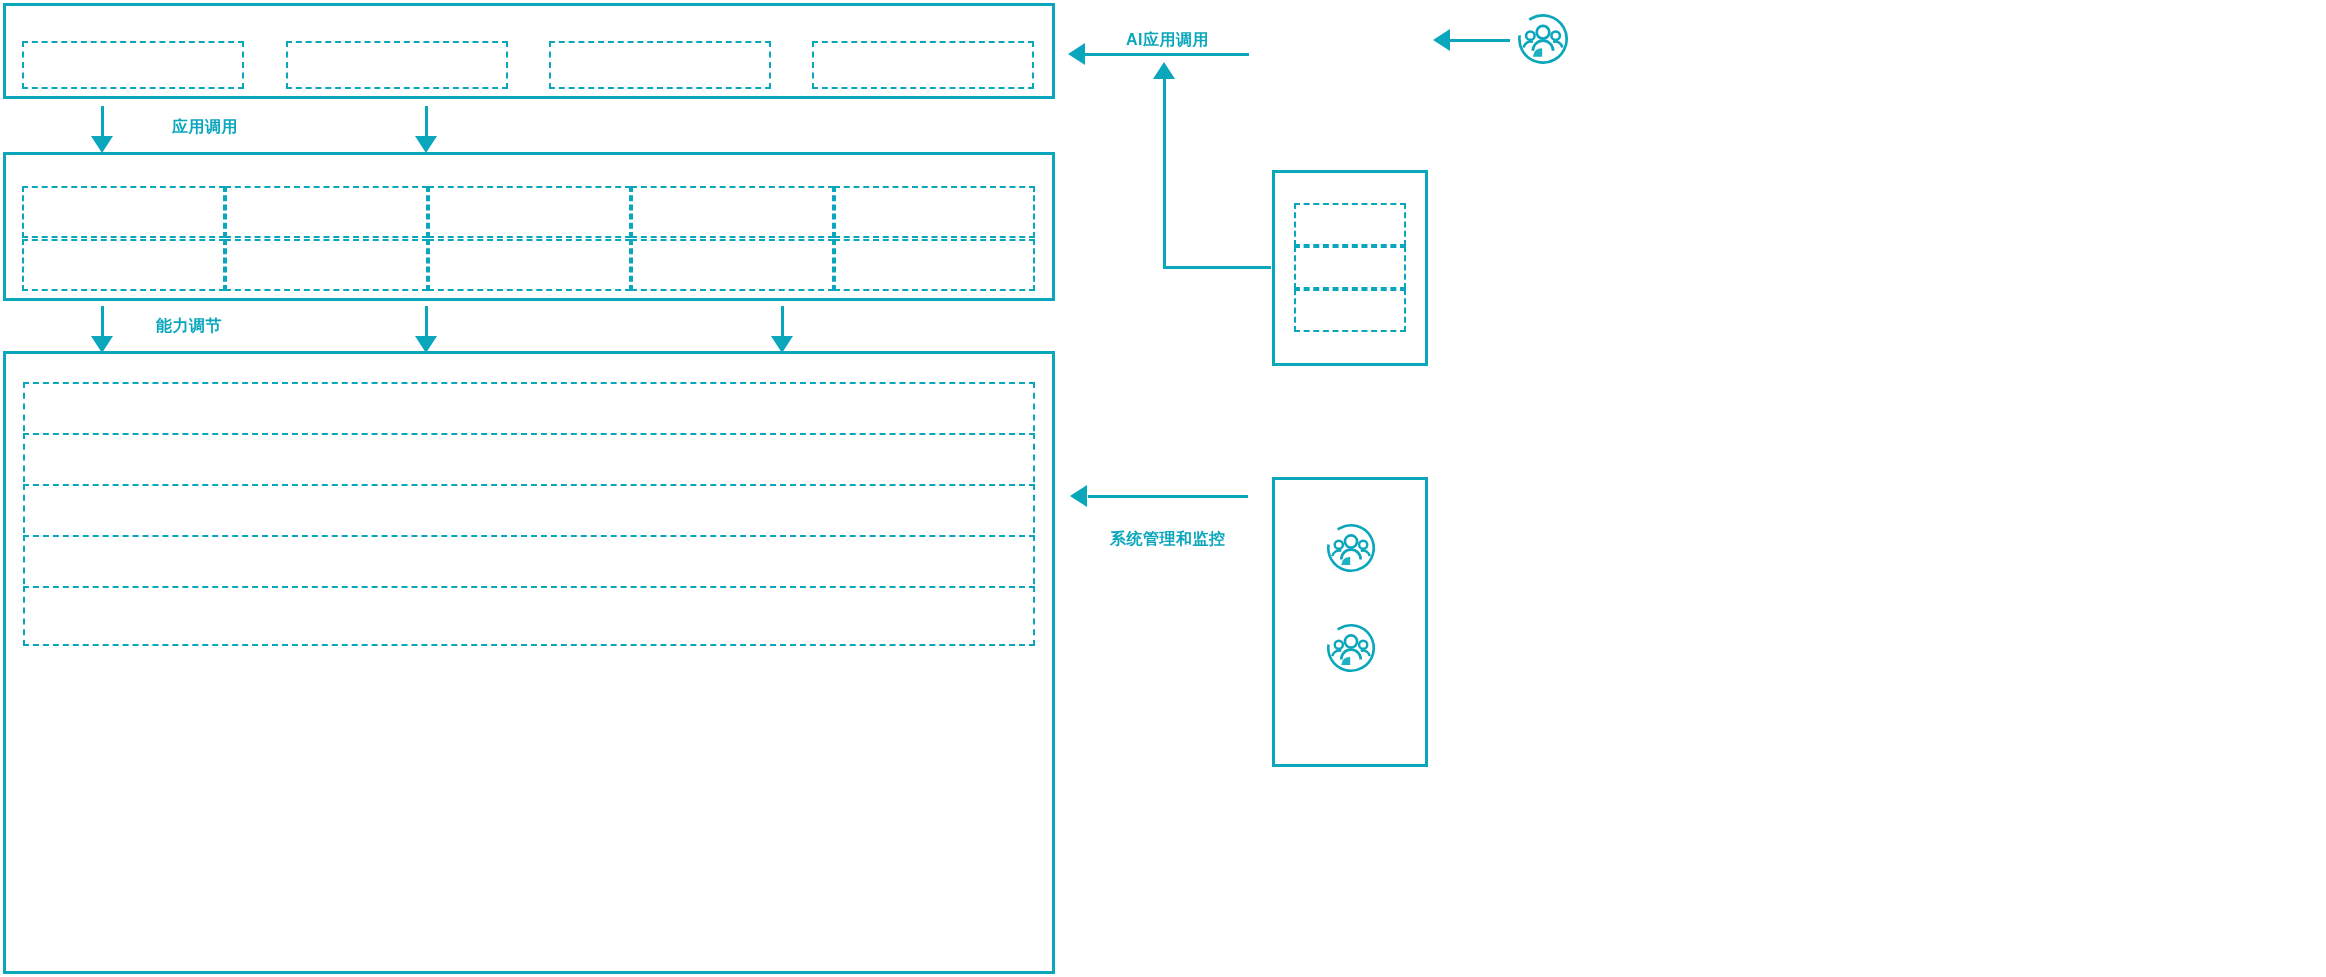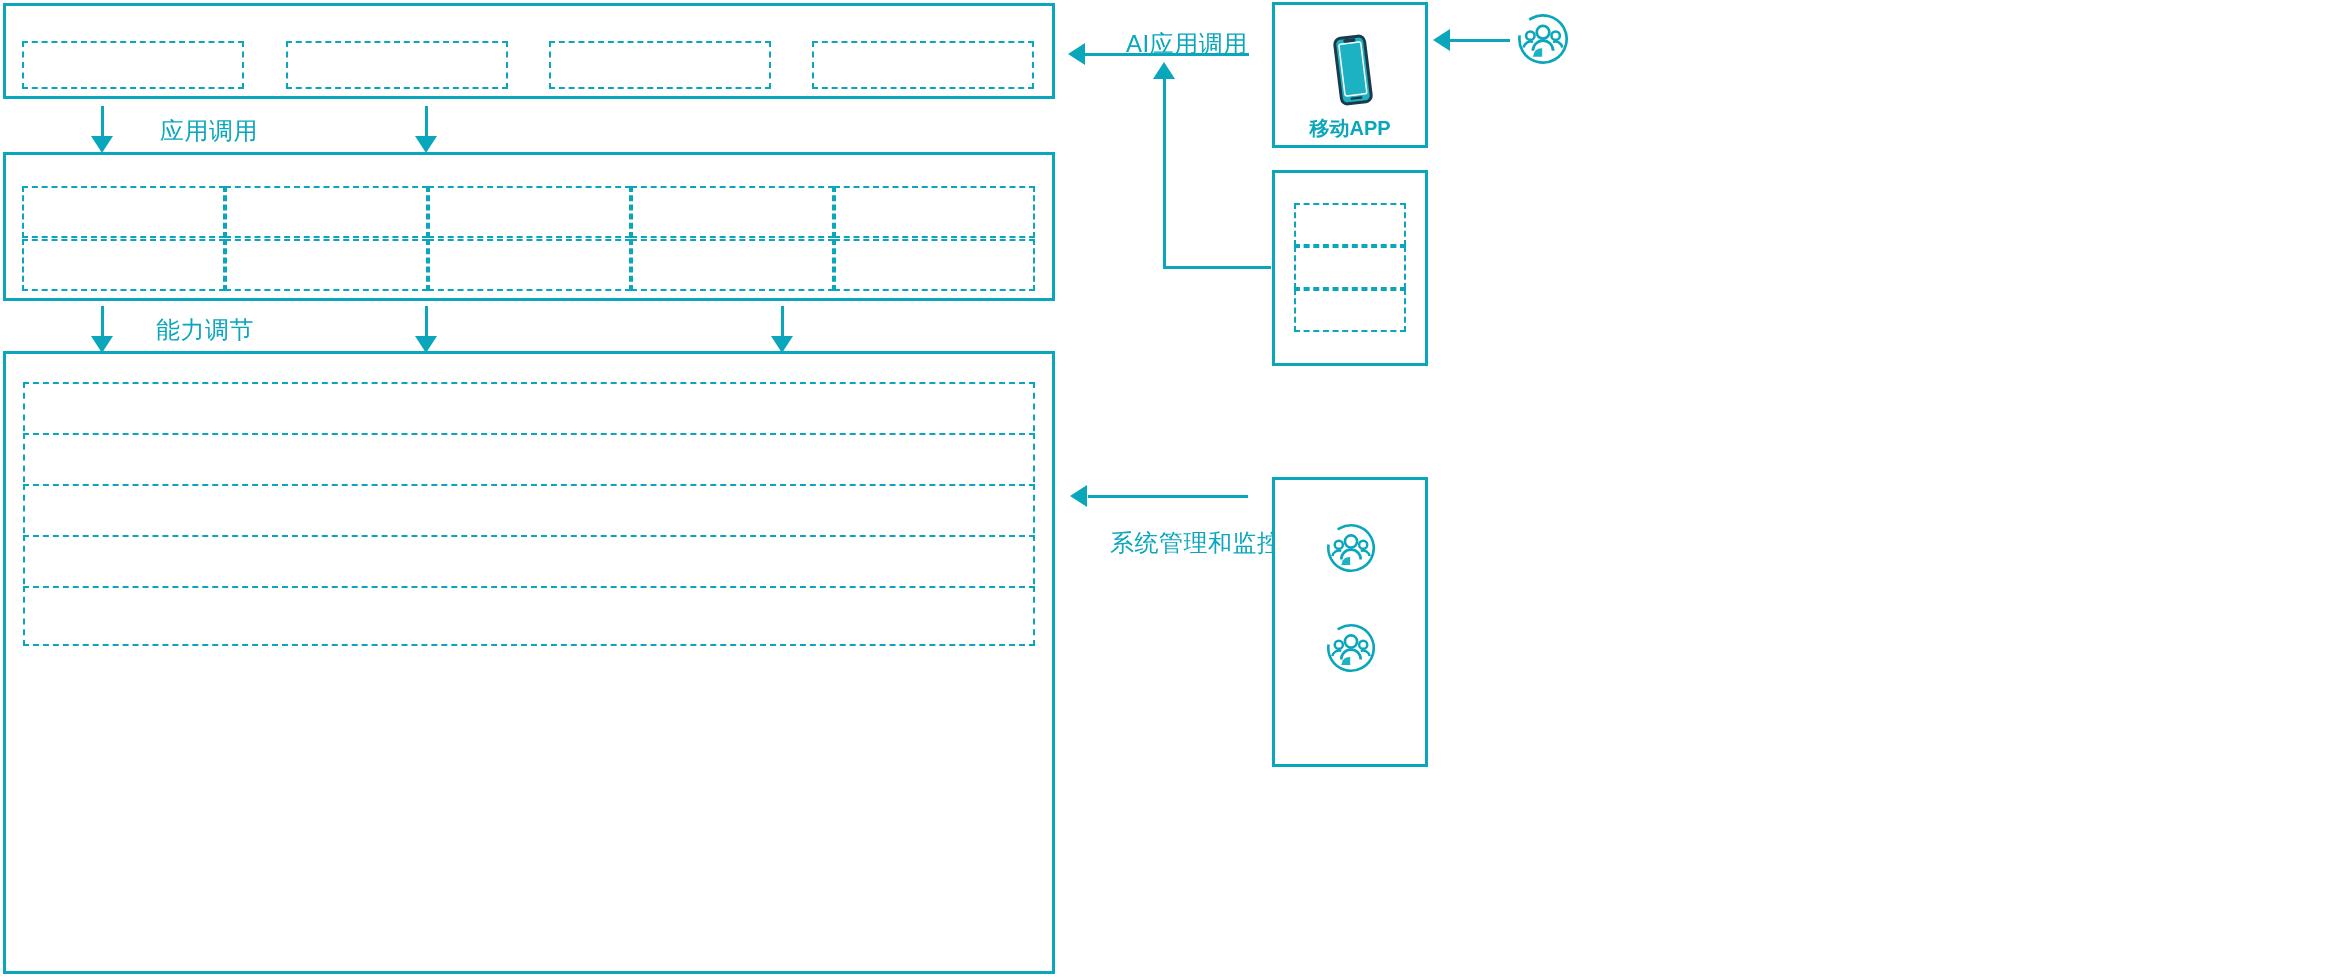--- a/index.html
+++ b/index.html
@@ -27,22 +27,22 @@
   }
   .dbox {
     position: absolute;
     box-sizing: border-box;
     border: 2px dashed #0aa6bc;
     background: #ffffff;
   }
   .label {
     position: absolute;
     color: #0aa6bc;
-    font-weight: normal;
-    font-size: 24px;
+    font-weight: bold;
+    font-size: 16px;
     line-height: 1;
     white-space: nowrap;
     letter-spacing: 0.5px;
   }
 
   
   .vline {
     position: absolute;
     width: 0;
     border-left: 3px solid #0aa6bc;
@@ -112,21 +112,21 @@
   <div class="dbox" style="left:812px; top:41px; width:222px; height:48px;">
     <span></span>
   </div>
 
   <div class="vline" style="left:101px; top:106px; height:33px;"></div>
   <div class="arrow-down" style="left:91px; top:136px;"></div>
 
   <div class="vline" style="left:425px; top:106px; height:33px;"></div>
   <div class="arrow-down" style="left:415px; top:136px;"></div>
 
-  <div class="label" style="left:160px; top:119px;">应用调用</div>
+  <div class="label" style="left:172px; top:119px;">应用调用</div>
 
   <div class="panel" style="left:3px; top:152px; width:1052px; height:149px;"></div>
 
   <div class="dbox" style="left:22px; top:186px; width:203px; height:52px;">
     <span></span>
   </div>
   <div class="dbox" style="left:22px; top:239px; width:203px; height:52px;">
     <span></span>
   </div>
 
@@ -188,33 +188,20 @@
   </div>
 
   <div class="hline" style="left:1083px; top:53px; width:166px;"></div>
   <div class="arrow-left" style="left:1068px; top:43px;"></div>
   <div class="label" style="left:1126px; top:32px;">AI应用调用</div>
 
   <div class="vline" style="left:1163px; top:78px; height:190px;"></div>
   <div class="arrow-up" style="left:1153px; top:62px;"></div>
   <div class="hline" style="left:1163px; top:266px; width:108px;"></div>
 
-  <div class="panel" style="left:1272px; top:2px; width:156px; height:146px;">
-    <div class="icon-wrap" style="left:55px; top:28px;">
-      <svg width="46" height="74" viewBox="0 0 46 74" xmlns="http://www.w3.org/2000/svg">
-        <g transform="rotate(-7 23 37)">
-          <rect x="8" y="4" width="30" height="66" rx="6" ry="6" fill="#1cb2c4" stroke="#1b3a4b" stroke-width="3"></rect>
-          <rect x="12" y="10" width="22" height="52" rx="2" ry="2" fill="#1cb2c4" stroke="#ffffff" stroke-width="1.5"></rect>
-          <rect x="17" y="5.5" width="12" height="3.5" rx="1.5" ry="1.5" fill="#1b3a4b"></rect>
-          <rect x="17" y="64" width="12" height="2.5" rx="1.2" ry="1.2" fill="#1b3a4b"></rect>
-        </g>
-      </svg>
-    </div>
-    <div class="tile-caption" style="left:0; top:113px;">移动APP</div>
-  </div>
 
   <div class="panel" style="left:1272px; top:170px; width:156px; height:196px;"></div>
   <div class="dbox" style="left:1294px; top:203px; width:112px; height:43px;">
     <span></span>
   </div>
   <div class="dbox" style="left:1294px; top:246px; width:112px; height:43px;">
     <span></span>
   </div>
   <div class="dbox" style="left:1294px; top:289px; width:112px; height:43px;">
     <span></span>

